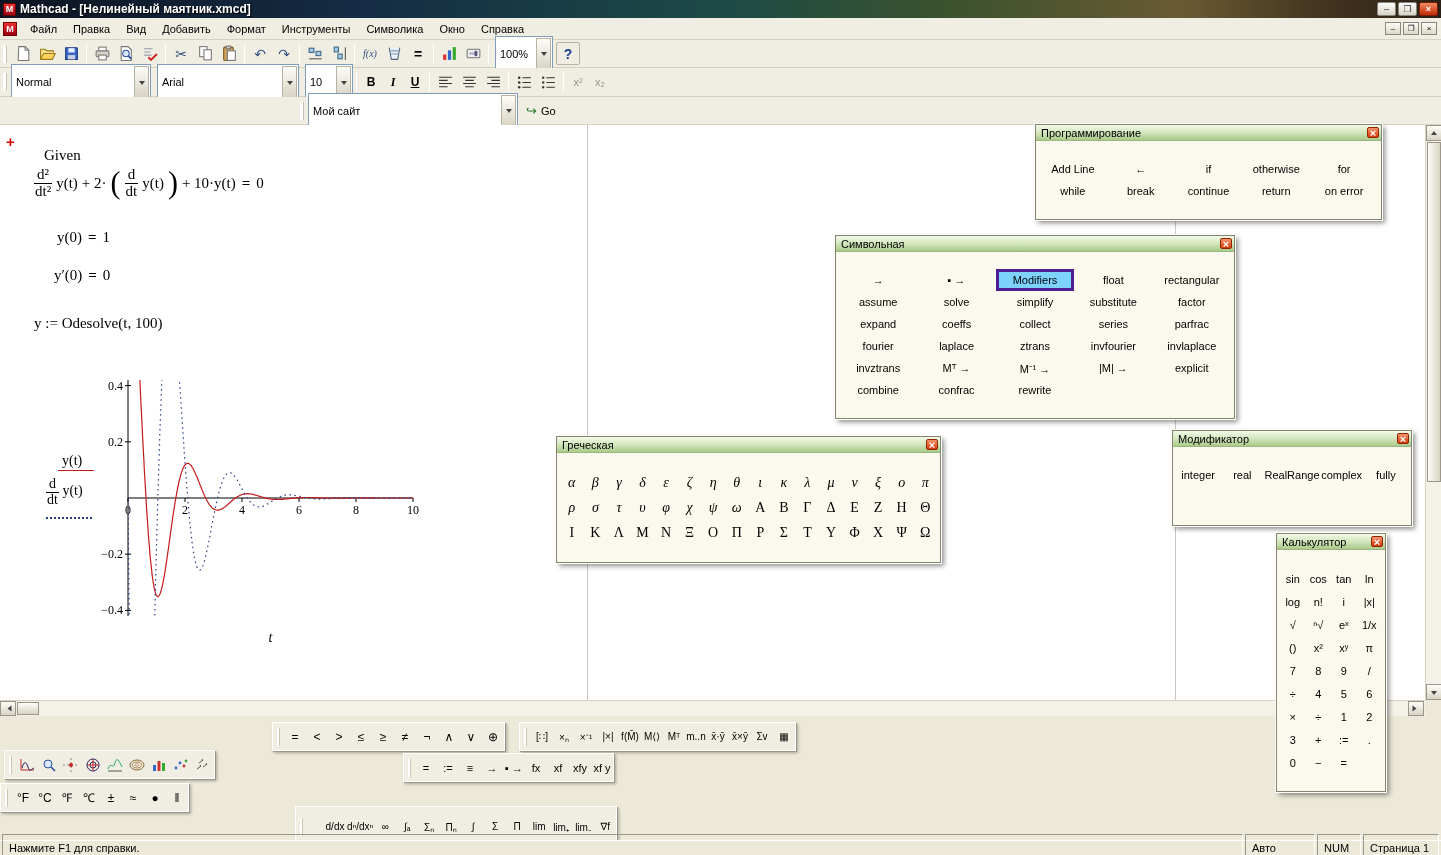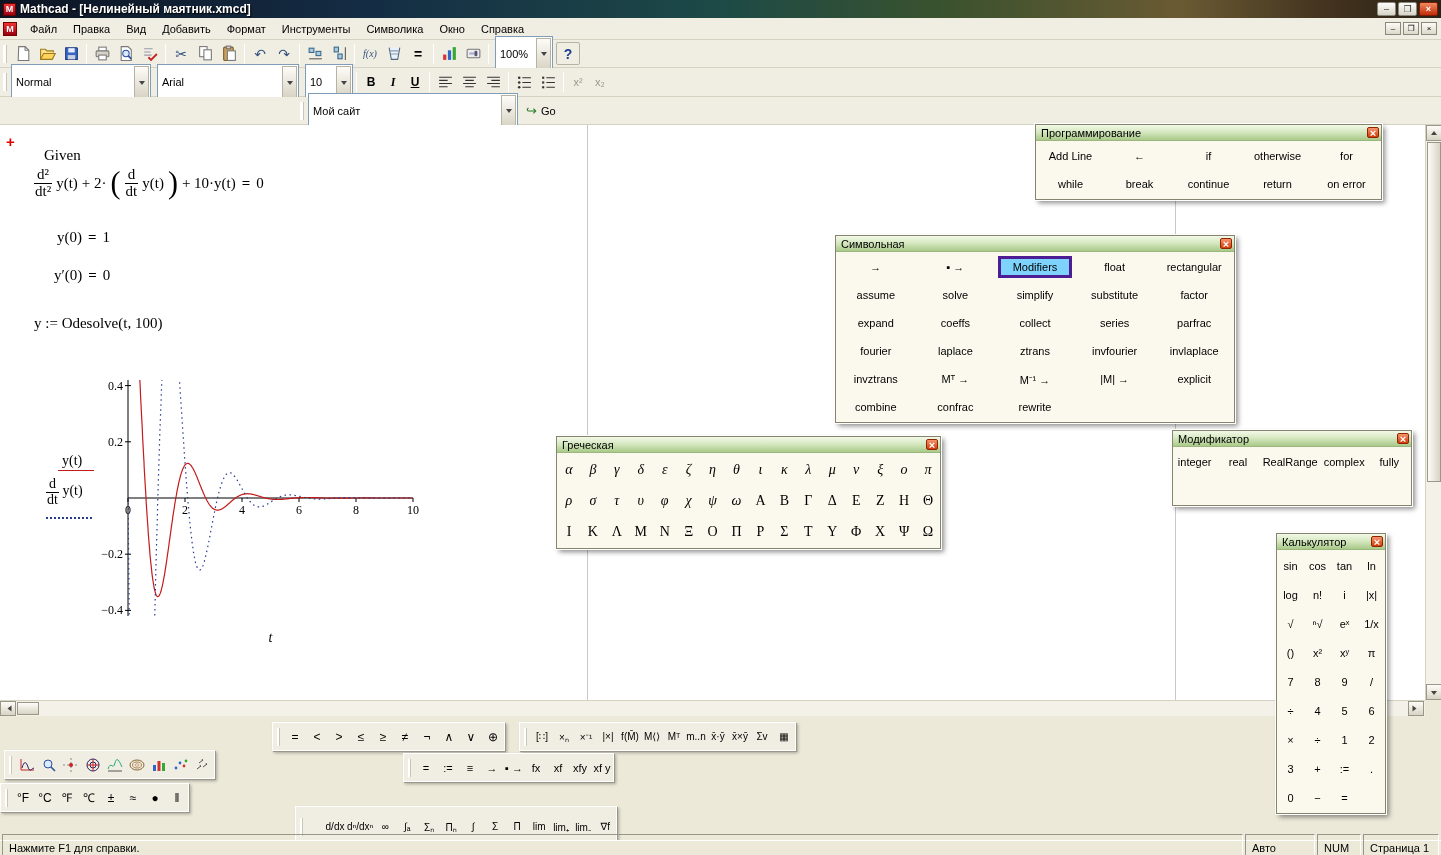--- a/index.html
+++ b/index.html
@@ -86,21 +86,21 @@
   .graphbar svg{width:18px;height:16px;}
 
   
   .palette{position:absolute;background:#fbf9ee;border:1px solid #86846f;outline:1px solid #fff;
     box-shadow:3px 3px 5px rgba(0,0,0,.45);}
   .pal-title{height:16px;display:flex;align-items:center;padding:0 2px 0 5px;
     background:linear-gradient(#f2f9e8 0%,#d7e9c2 45%,#a9c989 100%);border-bottom:1px solid #9ab77e;}
   .pal-title span{font-size:11px;}
   .pal-close{margin-left:auto;width:12px;height:11px;background:linear-gradient(#f6956c,#d53a08);border:1px solid #8e2500;
     border-radius:2px;color:#fff;font-size:8px;font-weight:bold;display:flex;align-items:center;justify-content:center;}
-  .pal-grid{display:grid;padding:4px 3px;gap:6px;}
+  .pal-grid{display:grid;padding:17px 3px;}
   .pal-grid .cell{height:22px;display:flex;align-items:center;justify-content:center;font-size:11px;white-space:nowrap;}
   .pal-grid .cell.hl{border:3px solid #4c1d95;background:#7dd3fc;}
   .greekgrid .cell{font-family:"Liberation Serif",serif;font-size:14px;height:25px;}
   .greekgrid .cell.it{font-style:italic;}
   .calcgrid .cell{height:23px;}
 
   
   .statusbar{position:absolute;left:0;top:840px;width:100%;height:15px;background:#ece9d8;border-top:1px solid #fff;
     display:flex;align-items:center;font-size:11px;}
   .scell{height:28px;display:flex;align-items:center;padding:0 6px;border:1px solid;border-color:#9a978a #fff #fff #9a978a;margin-right:2px;}

